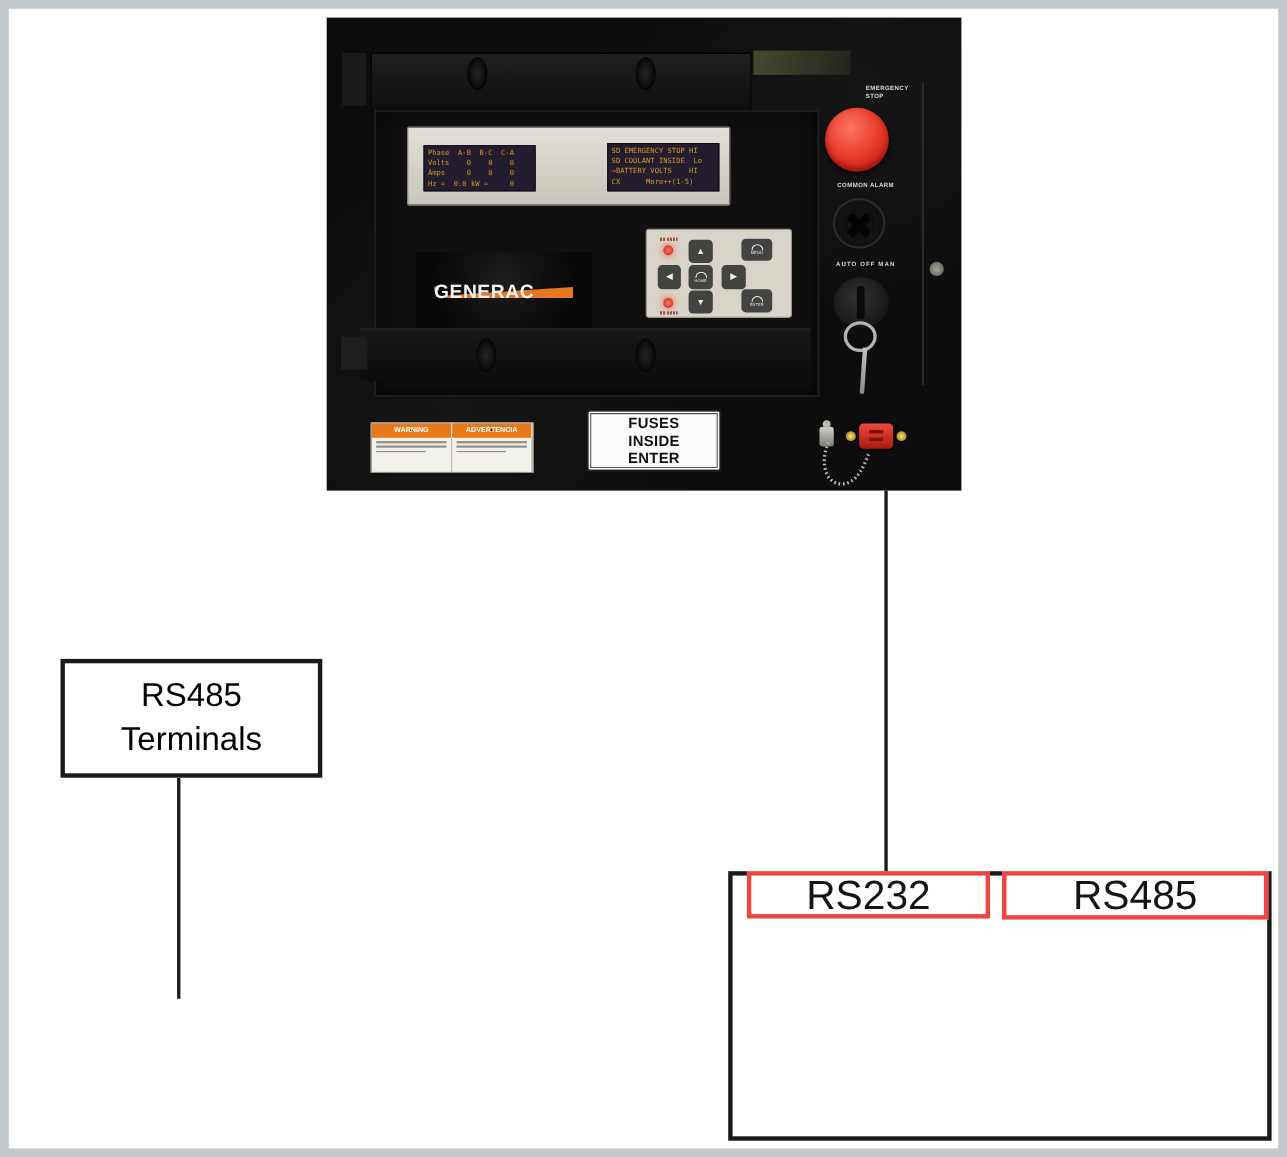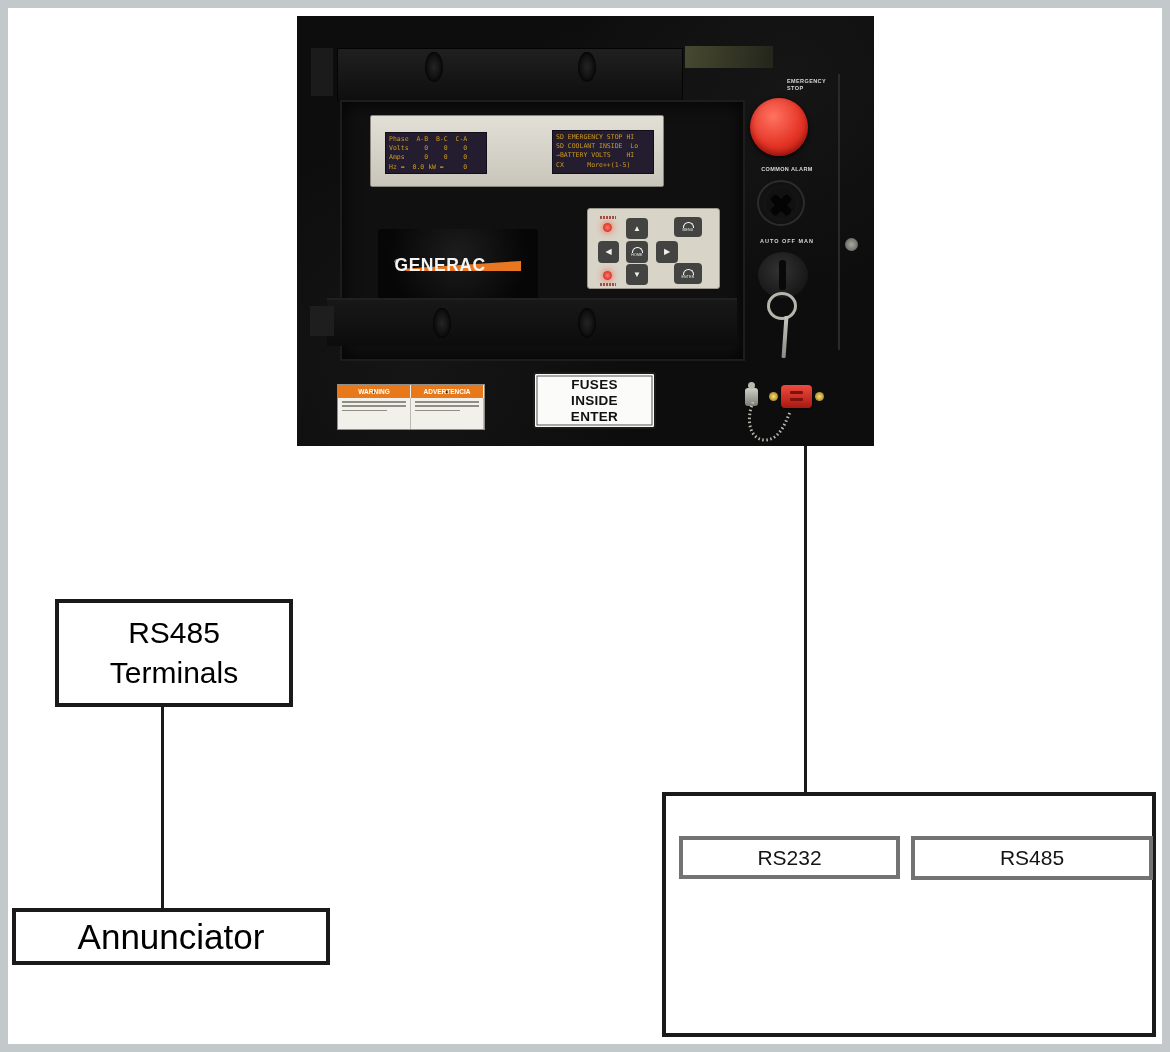--- a/index.html
+++ b/index.html
@@ -108,22 +108,22 @@
   .vline { position:absolute; width:3px; background:#1a1a1a; }
   .vline.svc { left:804px; top:446px; height:347px; }
   .vline.ann { left:161px; top:707px; height:201px; }
   .dg-box { position:absolute; background:#fff; border:4px solid #1a1a1a; display:flex; flex-direction:column;
             align-items:center; justify-content:center; }
   .box-rs485t { left:55px; top:599px; width:238px; height:108px; font-size:30px; line-height:40px; }
   .box-ann { left:12px; top:908px; width:318px; height:57px; font-size:35px; }
   .box-gw { left:662px; top:792px; width:494px; height:245px; justify-content:flex-start; }
   .gw-title { position:absolute; left:662px; top:886px; width:494px; text-align:center;
               font-size:40px; color:#E87D22; }
-  .gw-port { position:absolute; background:#fff; border:4px solid #737373; display:flex; align-items:center;
-             justify-content:center; font-size:21px; color:#141414;margin-top:44px; }
+  .gw-port { position:absolute; background:#fff; border:4px solid #ef4444; display:flex; align-items:center;
+             justify-content:center; font-size:37px; color:#141414; }
   .port-rs232 { left:679px; top:792px; width:221px; height:43px; }
   .port-rs485 { left:911px; top:792px; width:242px; height:44px; }
   .port-eth1  { left:795px; top:993px; width:222px; height:44px; }
 </style>
 </head>
 <body>
 
 <div class="canvas">
   <div class="paper"></div>
 
@@ -264,20 +264,17 @@
   </div>
 
   <div class="vline svc"></div>
   <div class="vline ann"></div>
 
   <div class="dg-box box-rs485t">
     <div>RS485</div>
     <div>Terminals</div>
   </div>
 
-  <div class="dg-box box-ann">
-    <div>Annunciator</div>
-  </div>
 
   <div class="dg-box box-gw"></div>
   <div class="gw-port port-rs232">RS232</div>
   <div class="gw-port port-rs485">RS485</div>
 </div>
 
 </body></html>

